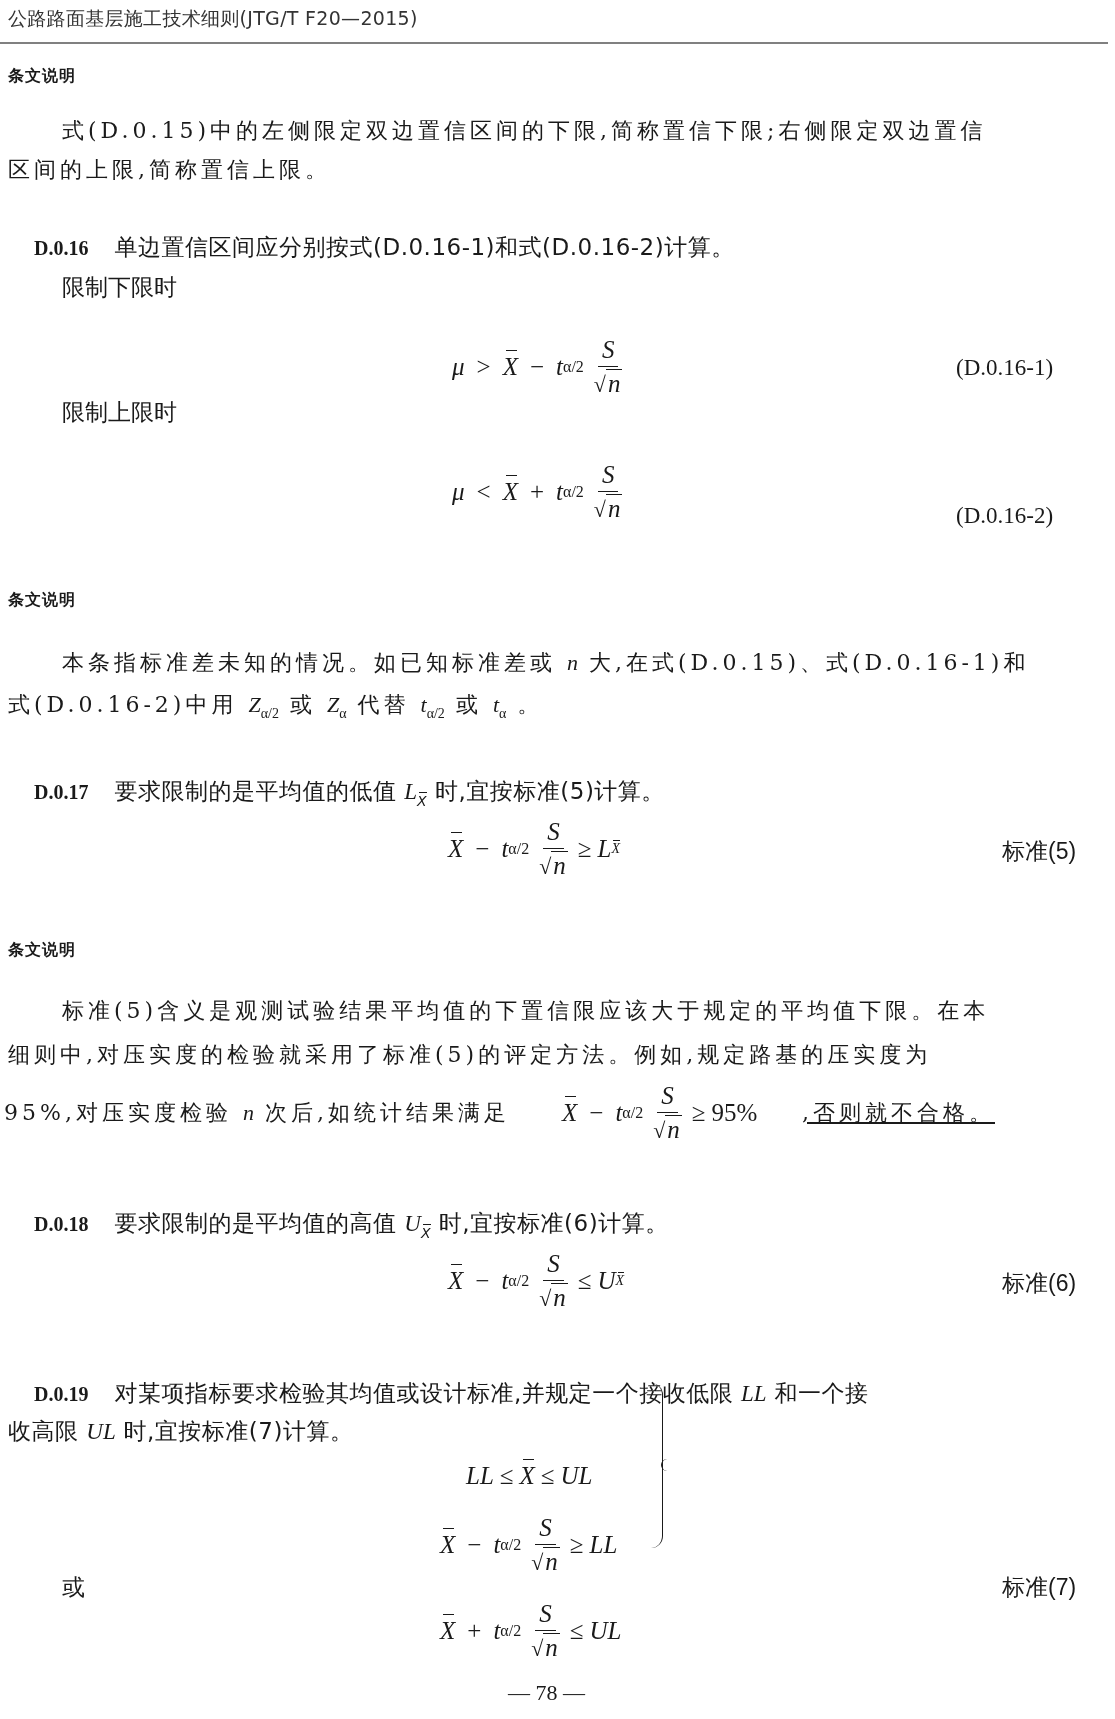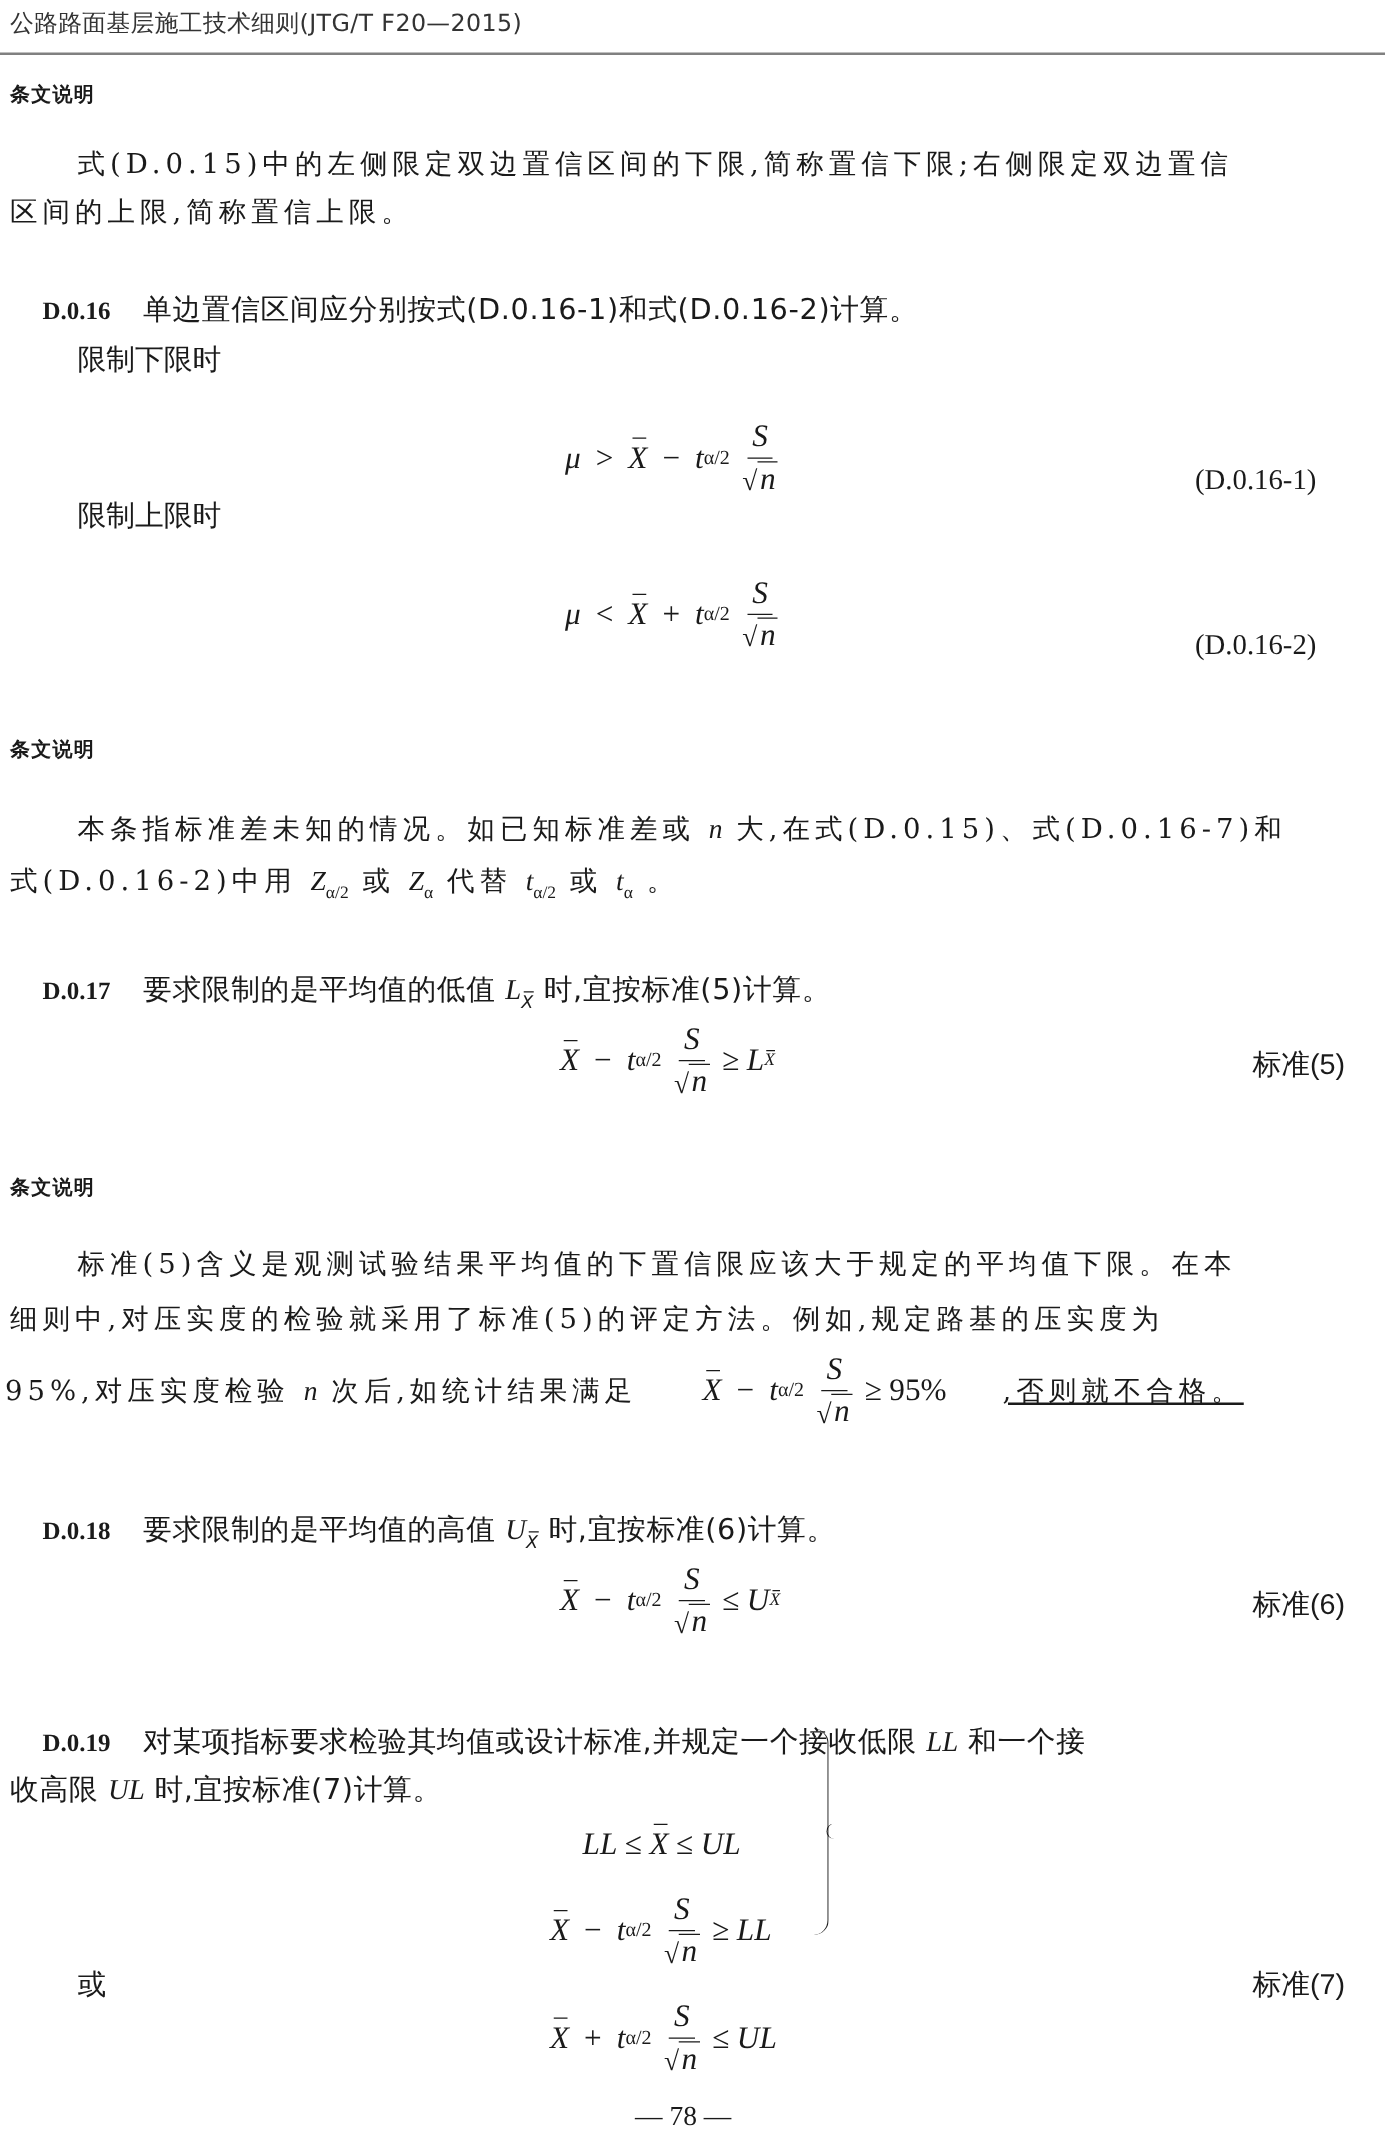--- a/index.html
+++ b/index.html
@@ -84,21 +84,21 @@
     <span class="tsub">α/2</span>
     <span class="sps"></span>
   <span class="frac">
     <span class="num">S</span>
     <span class="den sqrt">
         <span class="rad">√</span>
         <span class="arg">n</span>
       </span>
   </span>
 </div>
-<div class="abs eqno" style="left:956px; top:355px;margin-top:16px;">(D.0.16-1)</div>
+<div class="abs eqno" style="left:956px; top:355px;">(D.0.16-1)</div>
 
 <div class="abs sub" style="left:62px; top:397px;">限制上限时</div>
 
 <div class="abs math" style="left:452px; top:461px;">
   <span class="it">μ</span>
     <span class="sp"></span>
   <span>&lt;</span>
     <span class="sp"></span>
   <span class="xbar">X</span>
     <span class="sp"></span>
@@ -112,21 +112,21 @@
     <span class="den sqrt">
         <span class="rad">√</span>
         <span class="arg">n</span>
       </span>
   </span>
 </div>
 <div class="abs eqno" style="left:956px; top:480px;margin-top:23px;">(D.0.16-2)</div>
 
 <div class="abs heading" style="left:8px; top:590px;">条文说明</div>
 <div class="abs body-cn" style="left:62px; top:648px;">
-  <span>本条指标准差未知的情况。如已知标准差或</span> <span class="inline-math">n</span> <span>大,在式(D.0.15)、式(D.0.16-7)和</span>
+  <span>本条指标准差未知的情况。如已知标准差或</span> <span class="inline-math">n</span> <span>大,在式(D.0.15)、式(D.0.16-1)和</span>
 </div>
 <div class="abs body-cn" style="left:8px; top:690px;">
   <span>式(D.0.16-2)中用</span>
   <span class="inline-math">Z</span><span class="inline-sub inline-math">α/2</span>
   <span>或</span>
   <span class="inline-math">Z</span><span class="inline-sub inline-math">α</span>
   <span>代替</span>
   <span class="inline-math">t</span><span class="inline-sub inline-math">α/2</span>
   <span>或</span>
   <span class="inline-math">t</span><span class="inline-sub inline-math">α</span>

